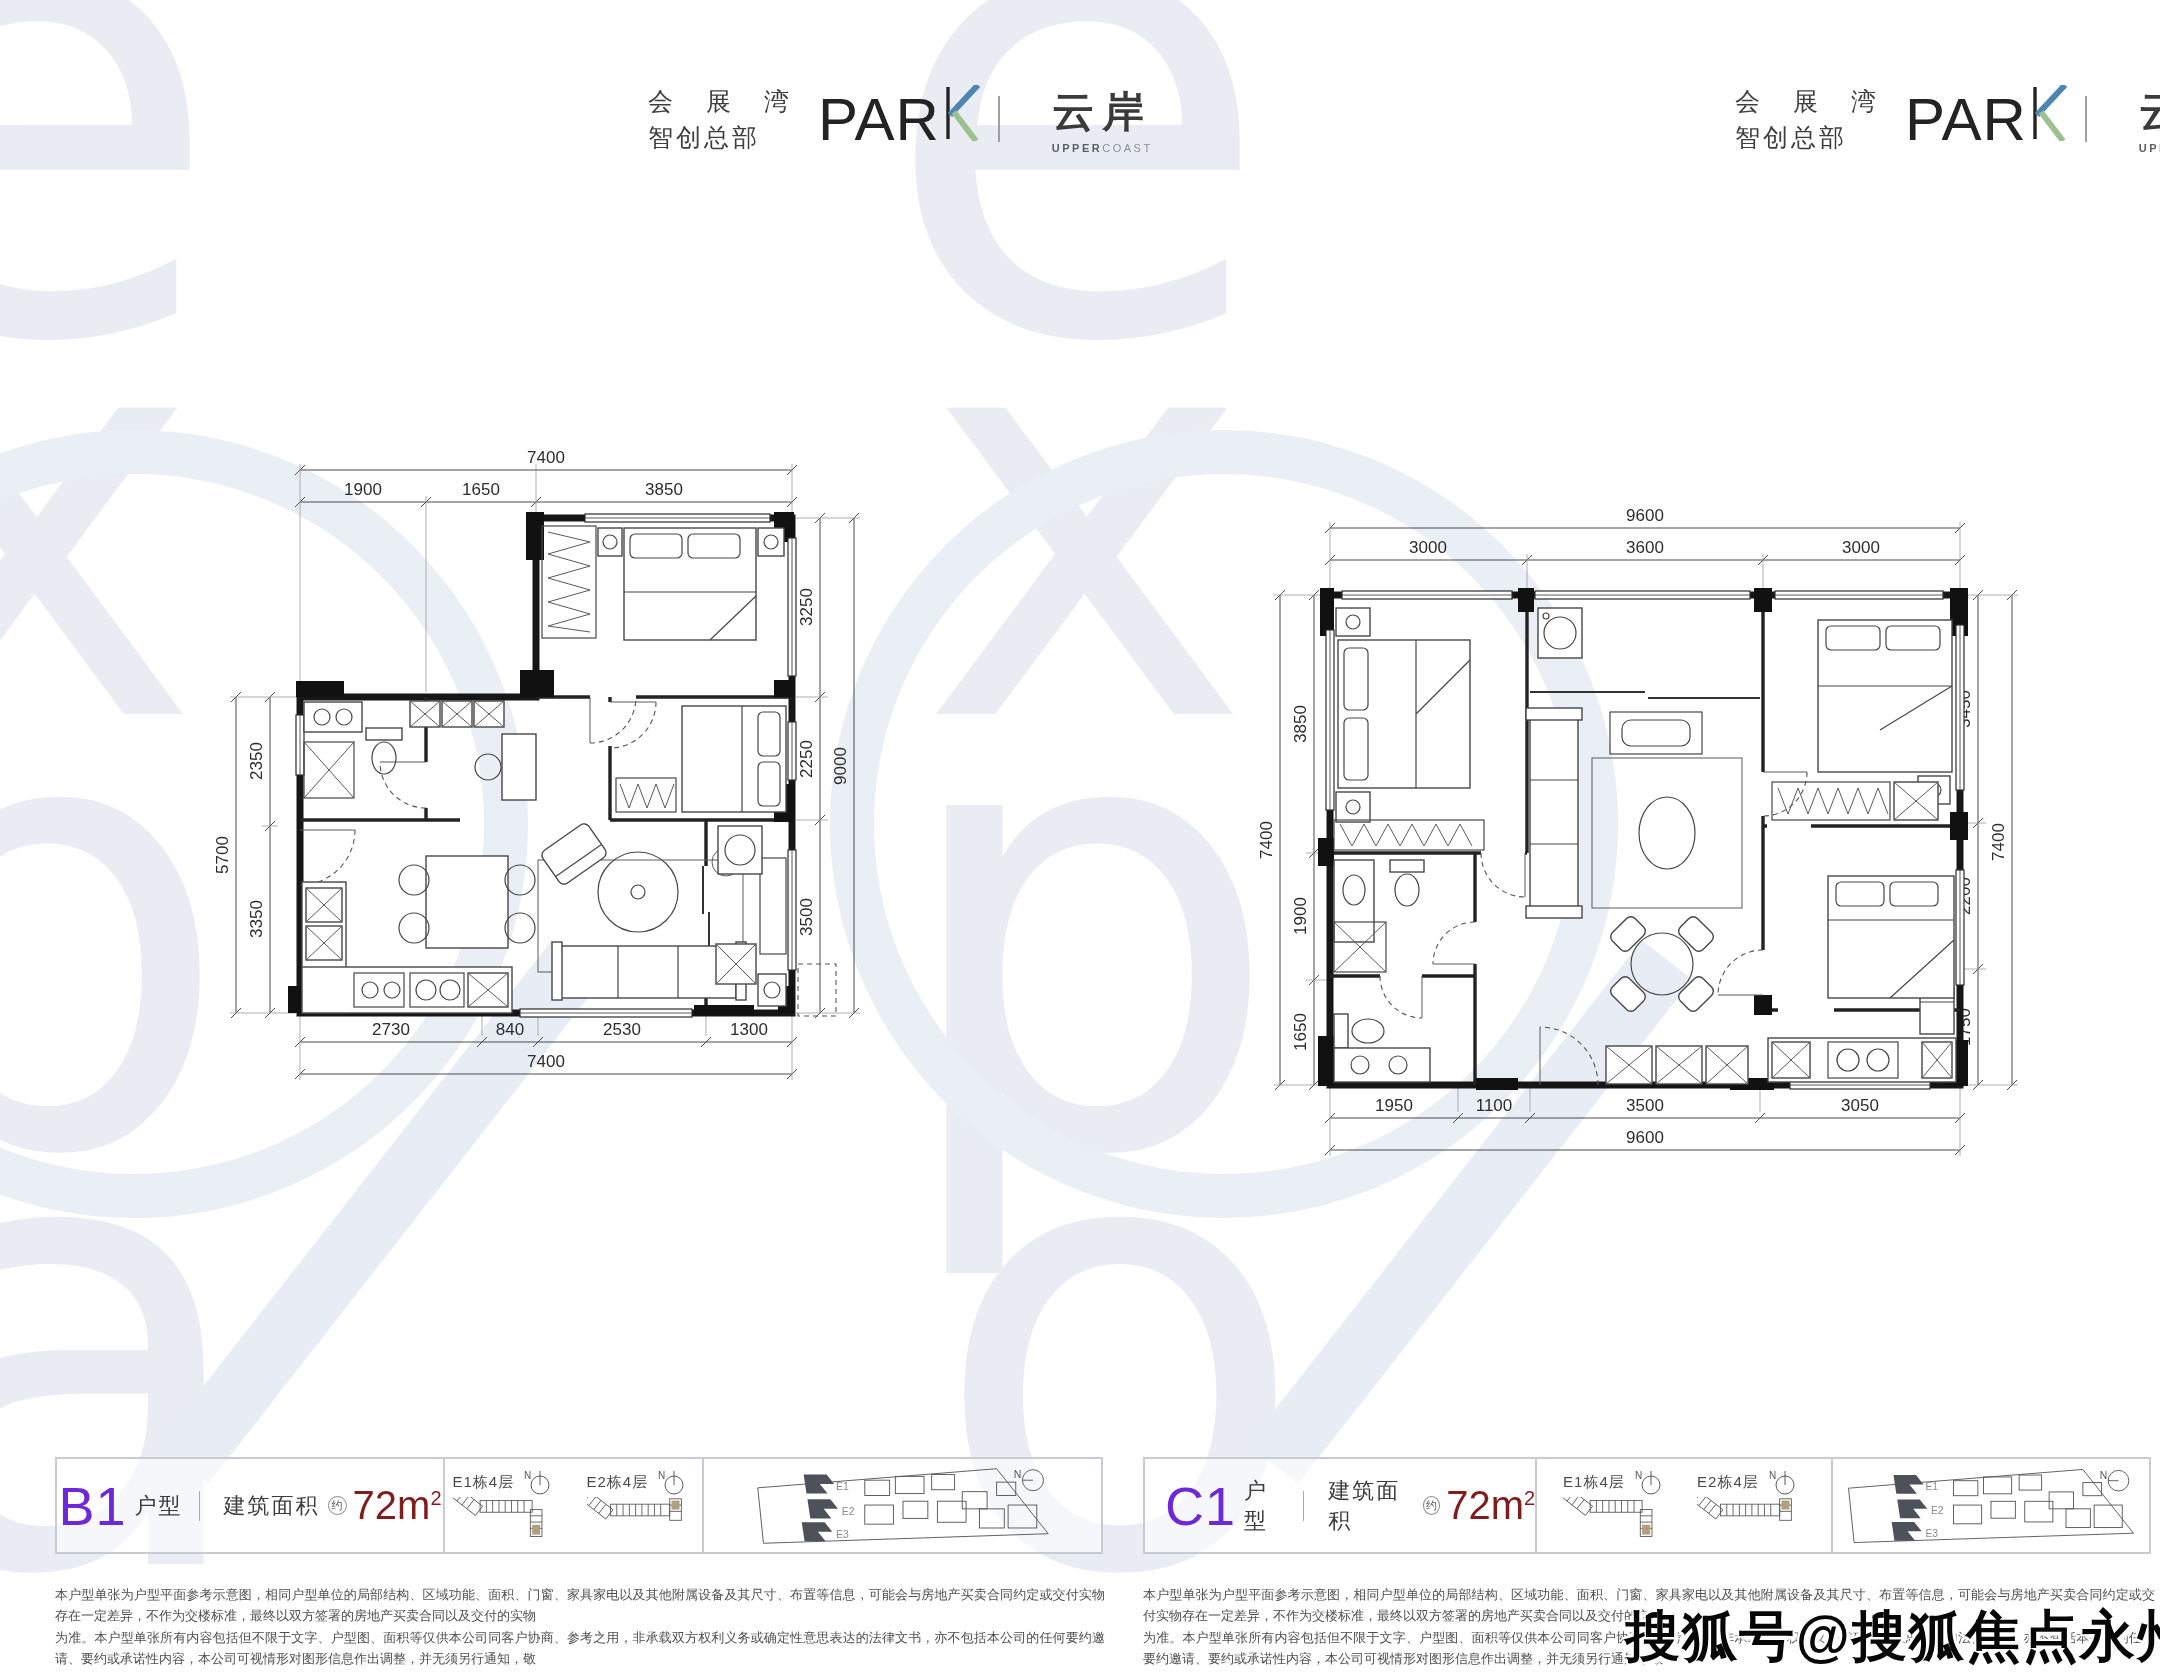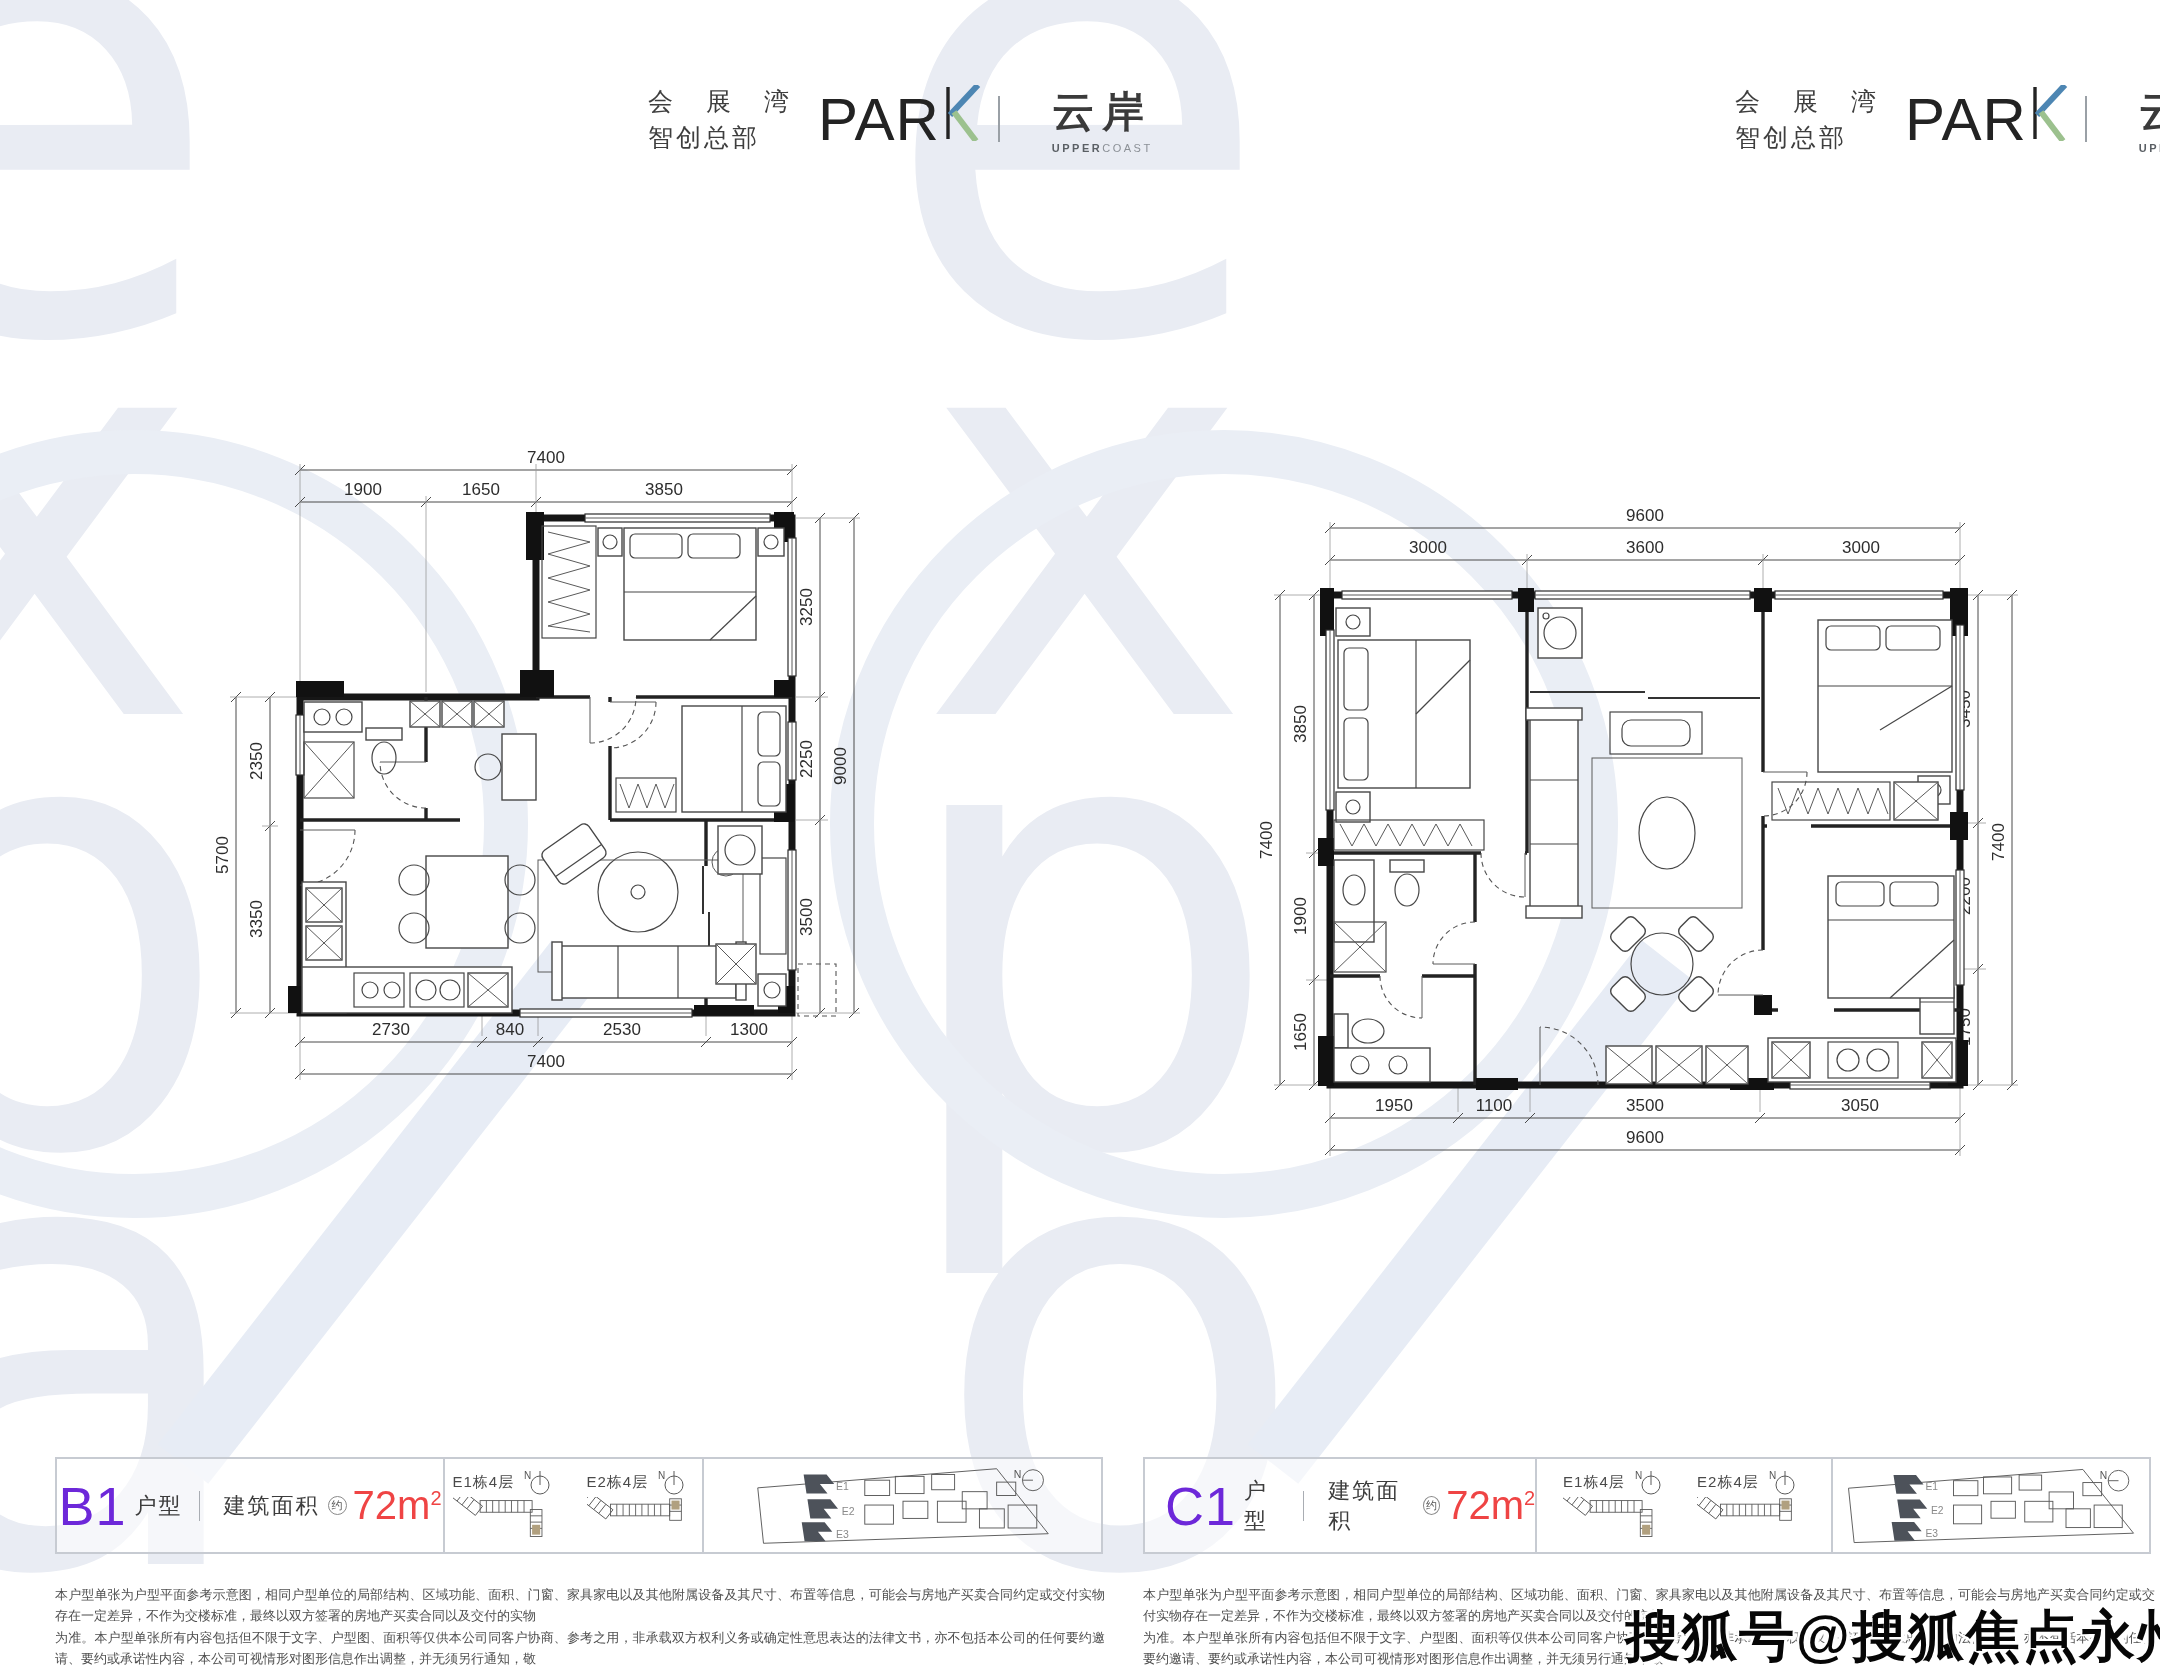--- a/index.html
+++ b/index.html
@@ -40,21 +40,21 @@
   
   .legend{position:absolute;z-index:2;border:2px solid #c7cbd2;background:rgba(255,255,255,.6);
           display:flex;height:97px;box-sizing:border-box;}
   .lsect{display:flex;align-items:center;justify-content:center;box-sizing:border-box;height:100%;}
   .lsep{border-right:2px solid #c7cbd2;}
   .code{font-size:54px;color:#6d28d9;font-weight:400;letter-spacing:1px;}
   .ht{font-size:22px;color:#3c3c3c;margin-left:8px;letter-spacing:2px;}
   .vbar{width:1px;height:30px;background:#a9adb3;margin:0 16px;}
   .approx{display:inline-block;width:17px;height:17px;line-height:17px;border:1px solid #8a8a8a;
           border-radius:50%;font-size:11px;color:#555;text-align:center;margin:0 6px 0 8px;}
-  .area{font-size:40px;color:#ef4444;}
+  .area{font-size:40px;color:#7f1d1d;}
   .area sup{font-size:20px;}
   .minis{display:flex;gap:26px;align-items:flex-start;padding-top:10px;}
   .mini{position:relative;}
   .mini-top{display:flex;align-items:center;gap:8px;}
   .mini-label{font-size:15px;color:#4a4a4a;letter-spacing:1px;}
   .sitebox{padding:4px 8px;}
   
   .disc{position:absolute;z-index:2;font-size:13px;color:#4f4f4f;line-height:1.65;text-align:justify;}
   
   .sohu{position:absolute;z-index:6;font-size:55px;font-weight:700;color:#060606;letter-spacing:2px;

